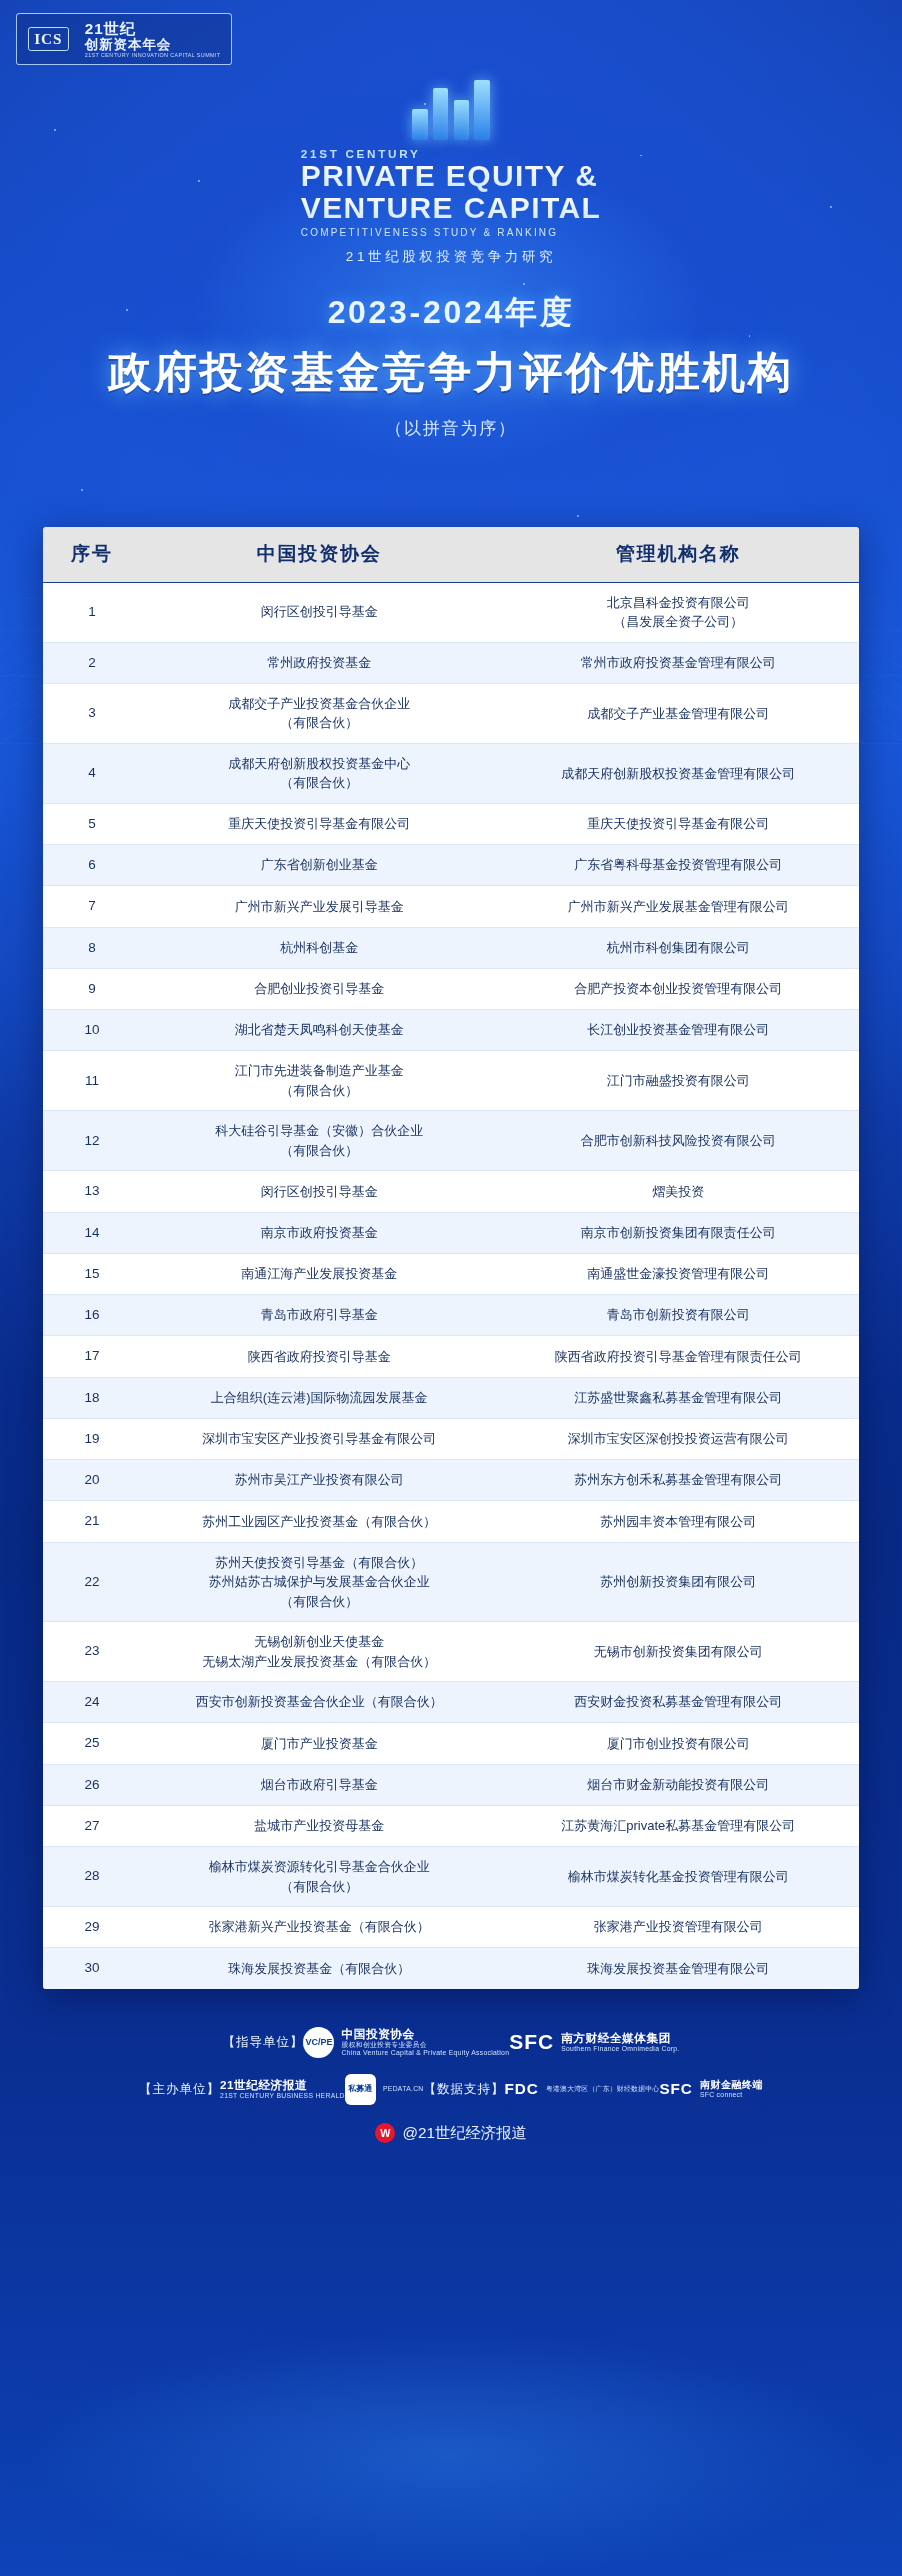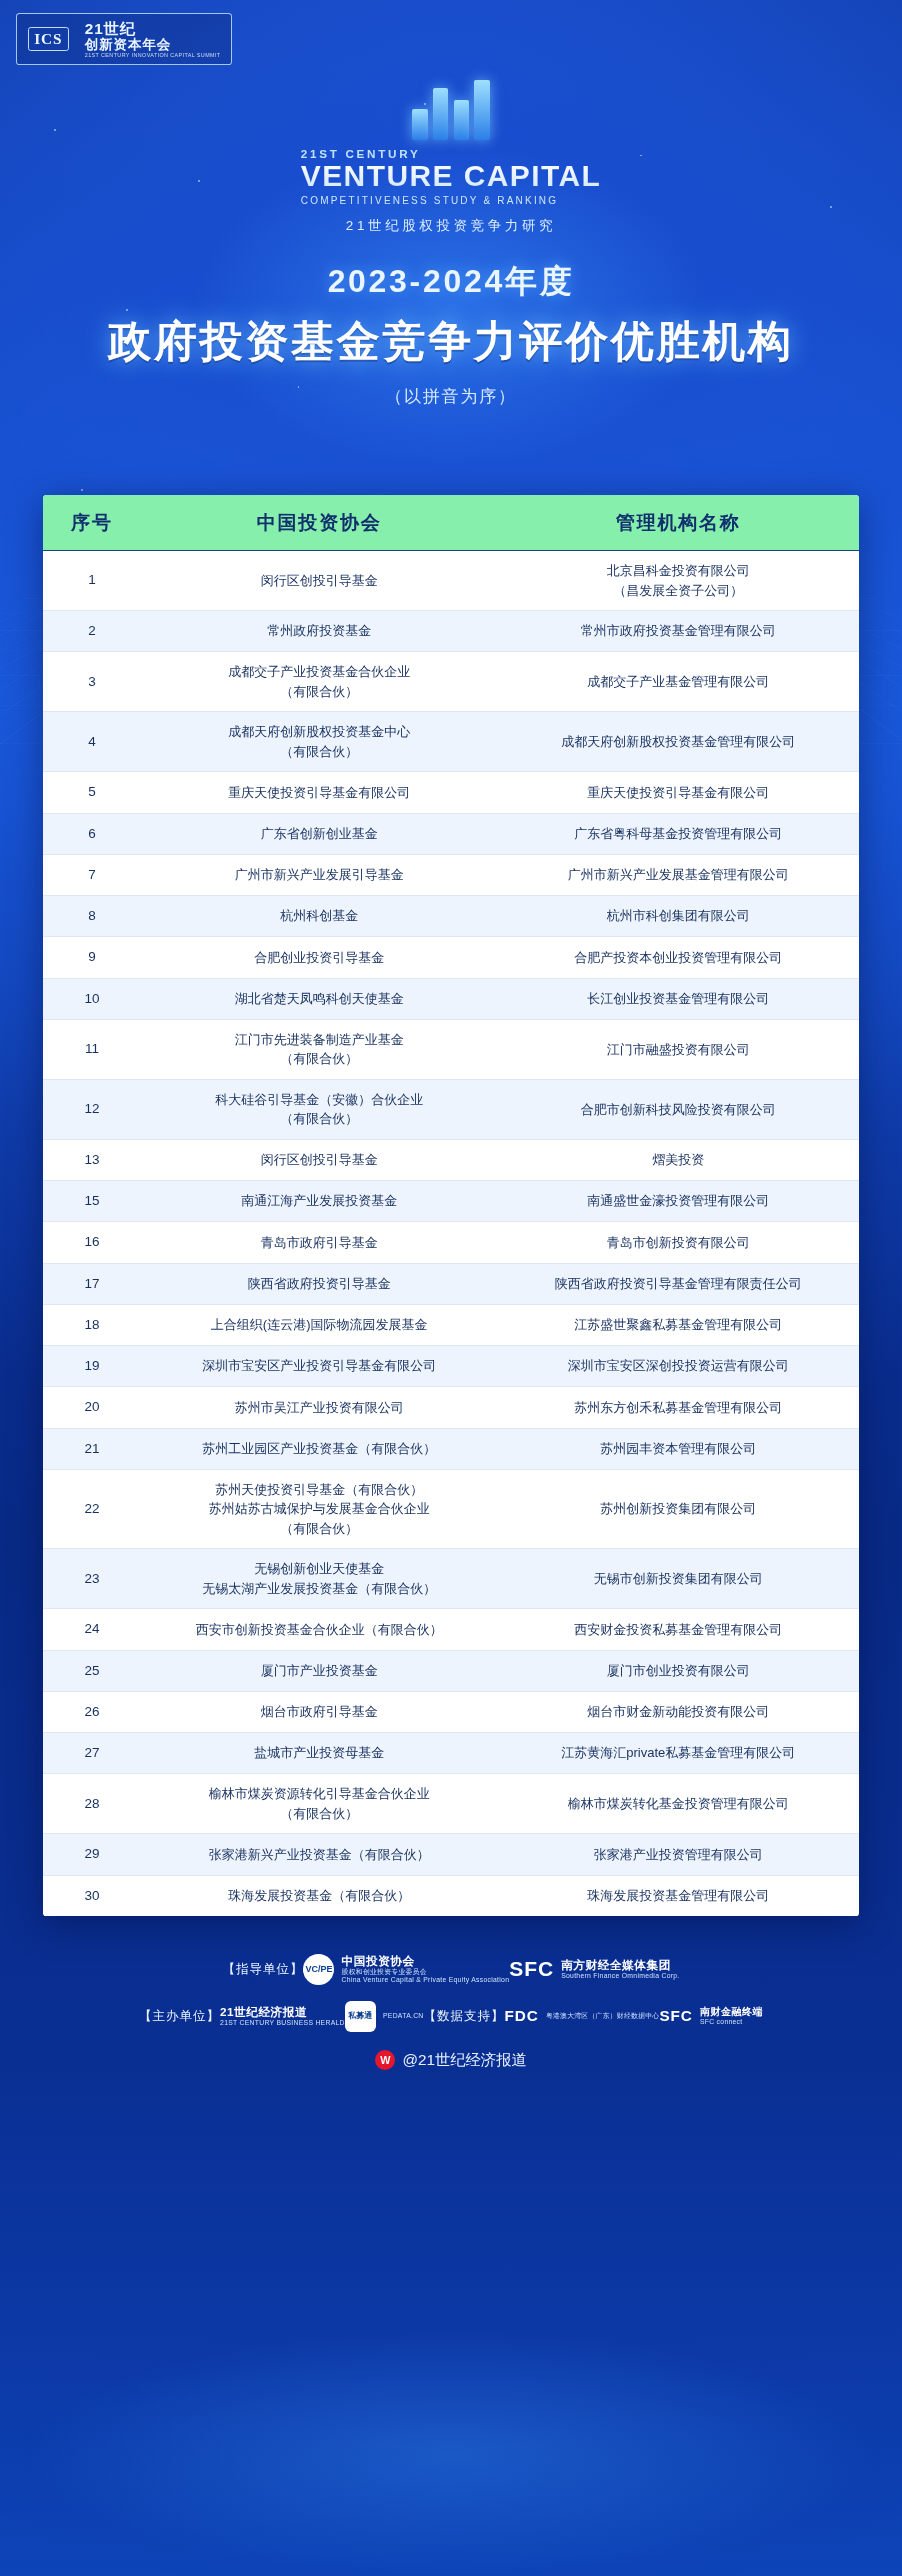--- a/index.html
+++ b/index.html
@@ -76,21 +76,21 @@
     text-shadow:0 0 16px rgba(90,170,255,.8);}
   .hero-title{margin-top:9px;font-size:43px;font-weight:bold;letter-spacing:2.7px;color:#ffffff;
     text-shadow:0 0 23.5px rgba(110,190,255,.9), 0 1.8px 0 rgba(10,40,120,.6);}
   .hero-note{margin-top:14.4px;font-size:17px;color:#d8ecff;letter-spacing:1.8px;}
 
   
   .table-wrap{position:relative;margin:87px auto 0;width:816px;background:#ffffff;border-radius:3.6px;
     box-shadow:0 7.2px 36px rgba(0,10,60,.45);overflow:hidden;}
   table{width:100%;border-collapse:collapse;table-layout:fixed;}
   thead th{
-    background:#86efac;color:#12306e;font-size:19px;font-weight:bold;letter-spacing:1.8px;
+    background:#e5e5e5;color:#12306e;font-size:19px;font-weight:bold;letter-spacing:1.8px;
     padding:14.4px 5.4px;border-bottom:1.8px solid #1b3f86;
   }
   thead th.c1{width:87px;}
   thead th.c2{width:346px;}
   tbody td{
     font-size:13px;color:#17305f;text-align:center;line-height:1.5;
     padding:10px 9px;border-bottom:0.9px solid #dfe7f5;
   }
   tbody tr:nth-child(even) td{background:#eef4fd;}
   tbody tr:nth-child(odd) td{background:#ffffff;}
@@ -185,20 +185,21 @@
   <div class="hero">
     <div class="hero-mark">
       <span style="height:31px"></span>
         <span style="height:52px"></span>
         <span style="height:40px"></span>
         <span style="height:60px"></span>
     </div>
     <div class="hero-top-row">
       <div class="hero-en">
         <div class="hero-c21">21ST CENTURY</div>
+        <div class="hero-l1">PRIVATE EQUITY &amp;</div>
         <div class="hero-l2">VENTURE CAPITAL</div>
         <div class="hero-l3">COMPETITIVENESS STUDY &amp; RANKING</div>
       </div>
     </div>
     <div class="hero-cn-sub">21世纪股权投资竞争力研究</div>
     <div class="hero-year">2023-2024年度</div>
     <div class="hero-title">政府投资基金竞争力评价优胜机构</div>
     <div class="hero-note">（以拼音为序）</div>
   </div>
 
@@ -328,20 +329,29 @@
           <tr>
             <td class="idx">13</td>
             <td>
               <span class="cellline">闵行区创投引导基金</span>
             </td>
             <td>
               <span class="cellline">熠美投资</span>
             </td>
           </tr>
           <tr>
+            <td class="idx">14</td>
+            <td>
+              <span class="cellline">南京市政府投资基金</span>
+            </td>
+            <td>
+              <span class="cellline">南京市创新投资集团有限责任公司</span>
+            </td>
+          </tr>
+          <tr>
             <td class="idx">15</td>
             <td>
               <span class="cellline">南通江海产业发展投资基金</span>
             </td>
             <td>
               <span class="cellline">南通盛世金濠投资管理有限公司</span>
             </td>
           </tr>
           <tr>
             <td class="idx">16</td>

